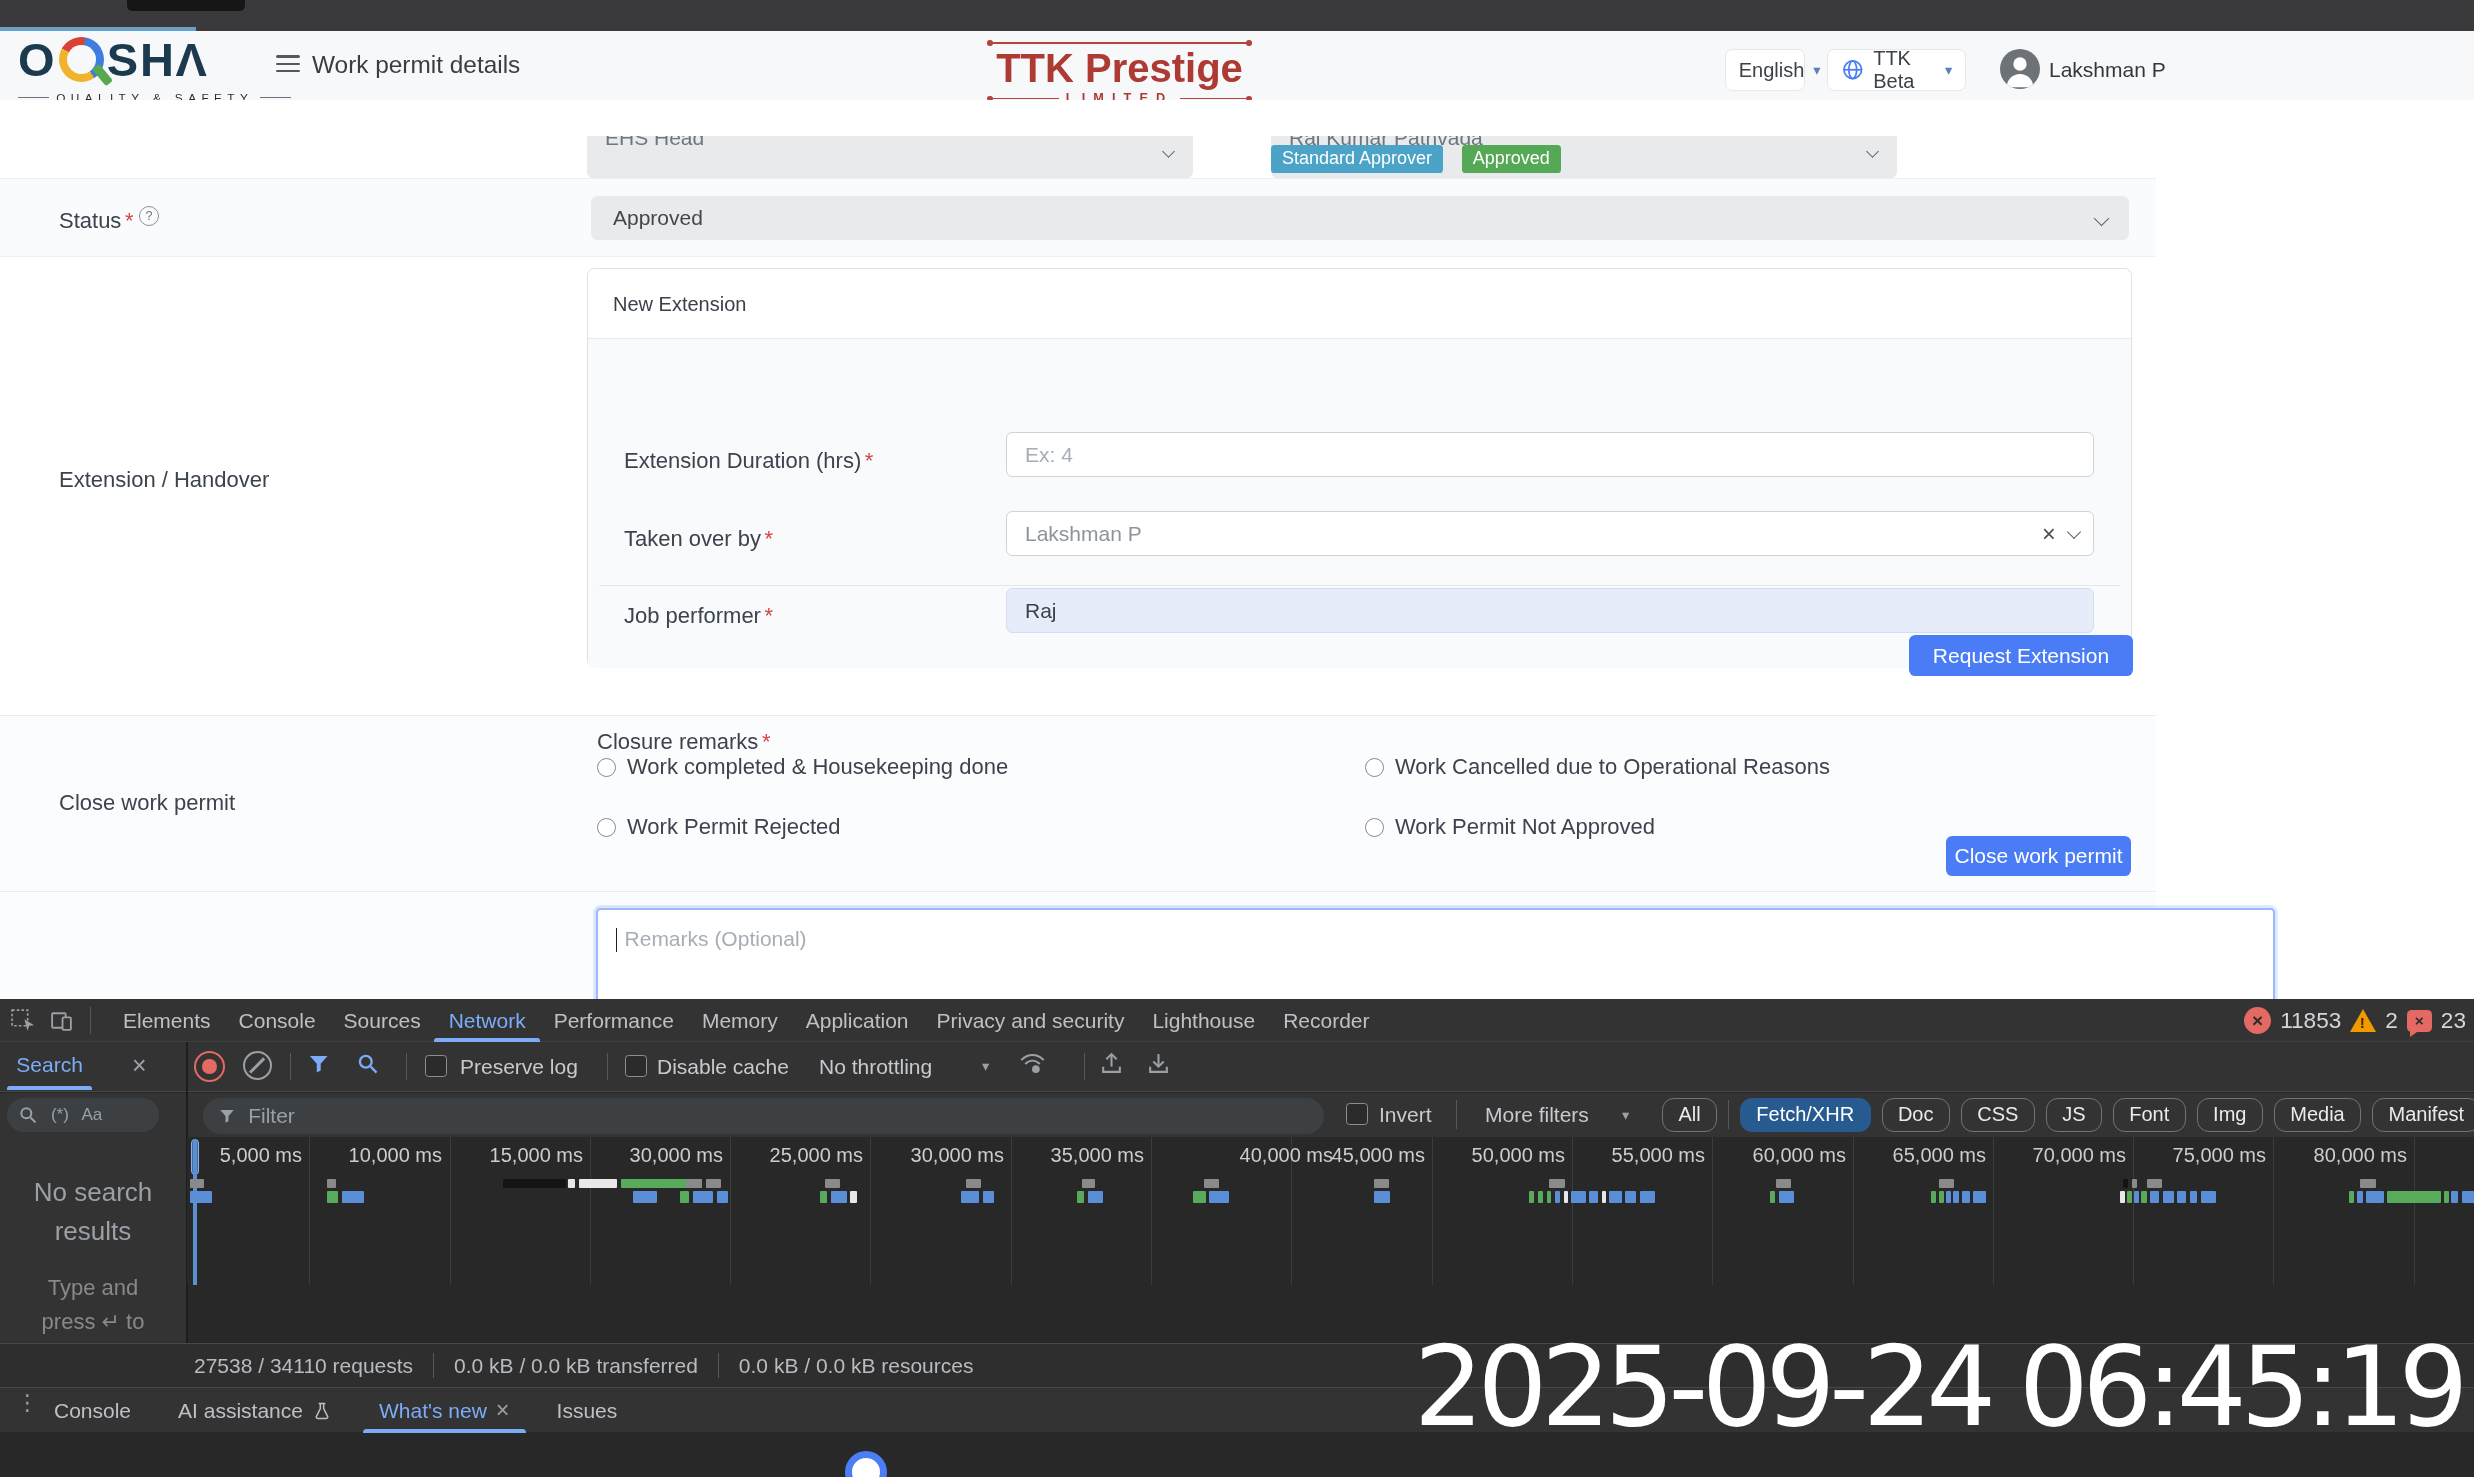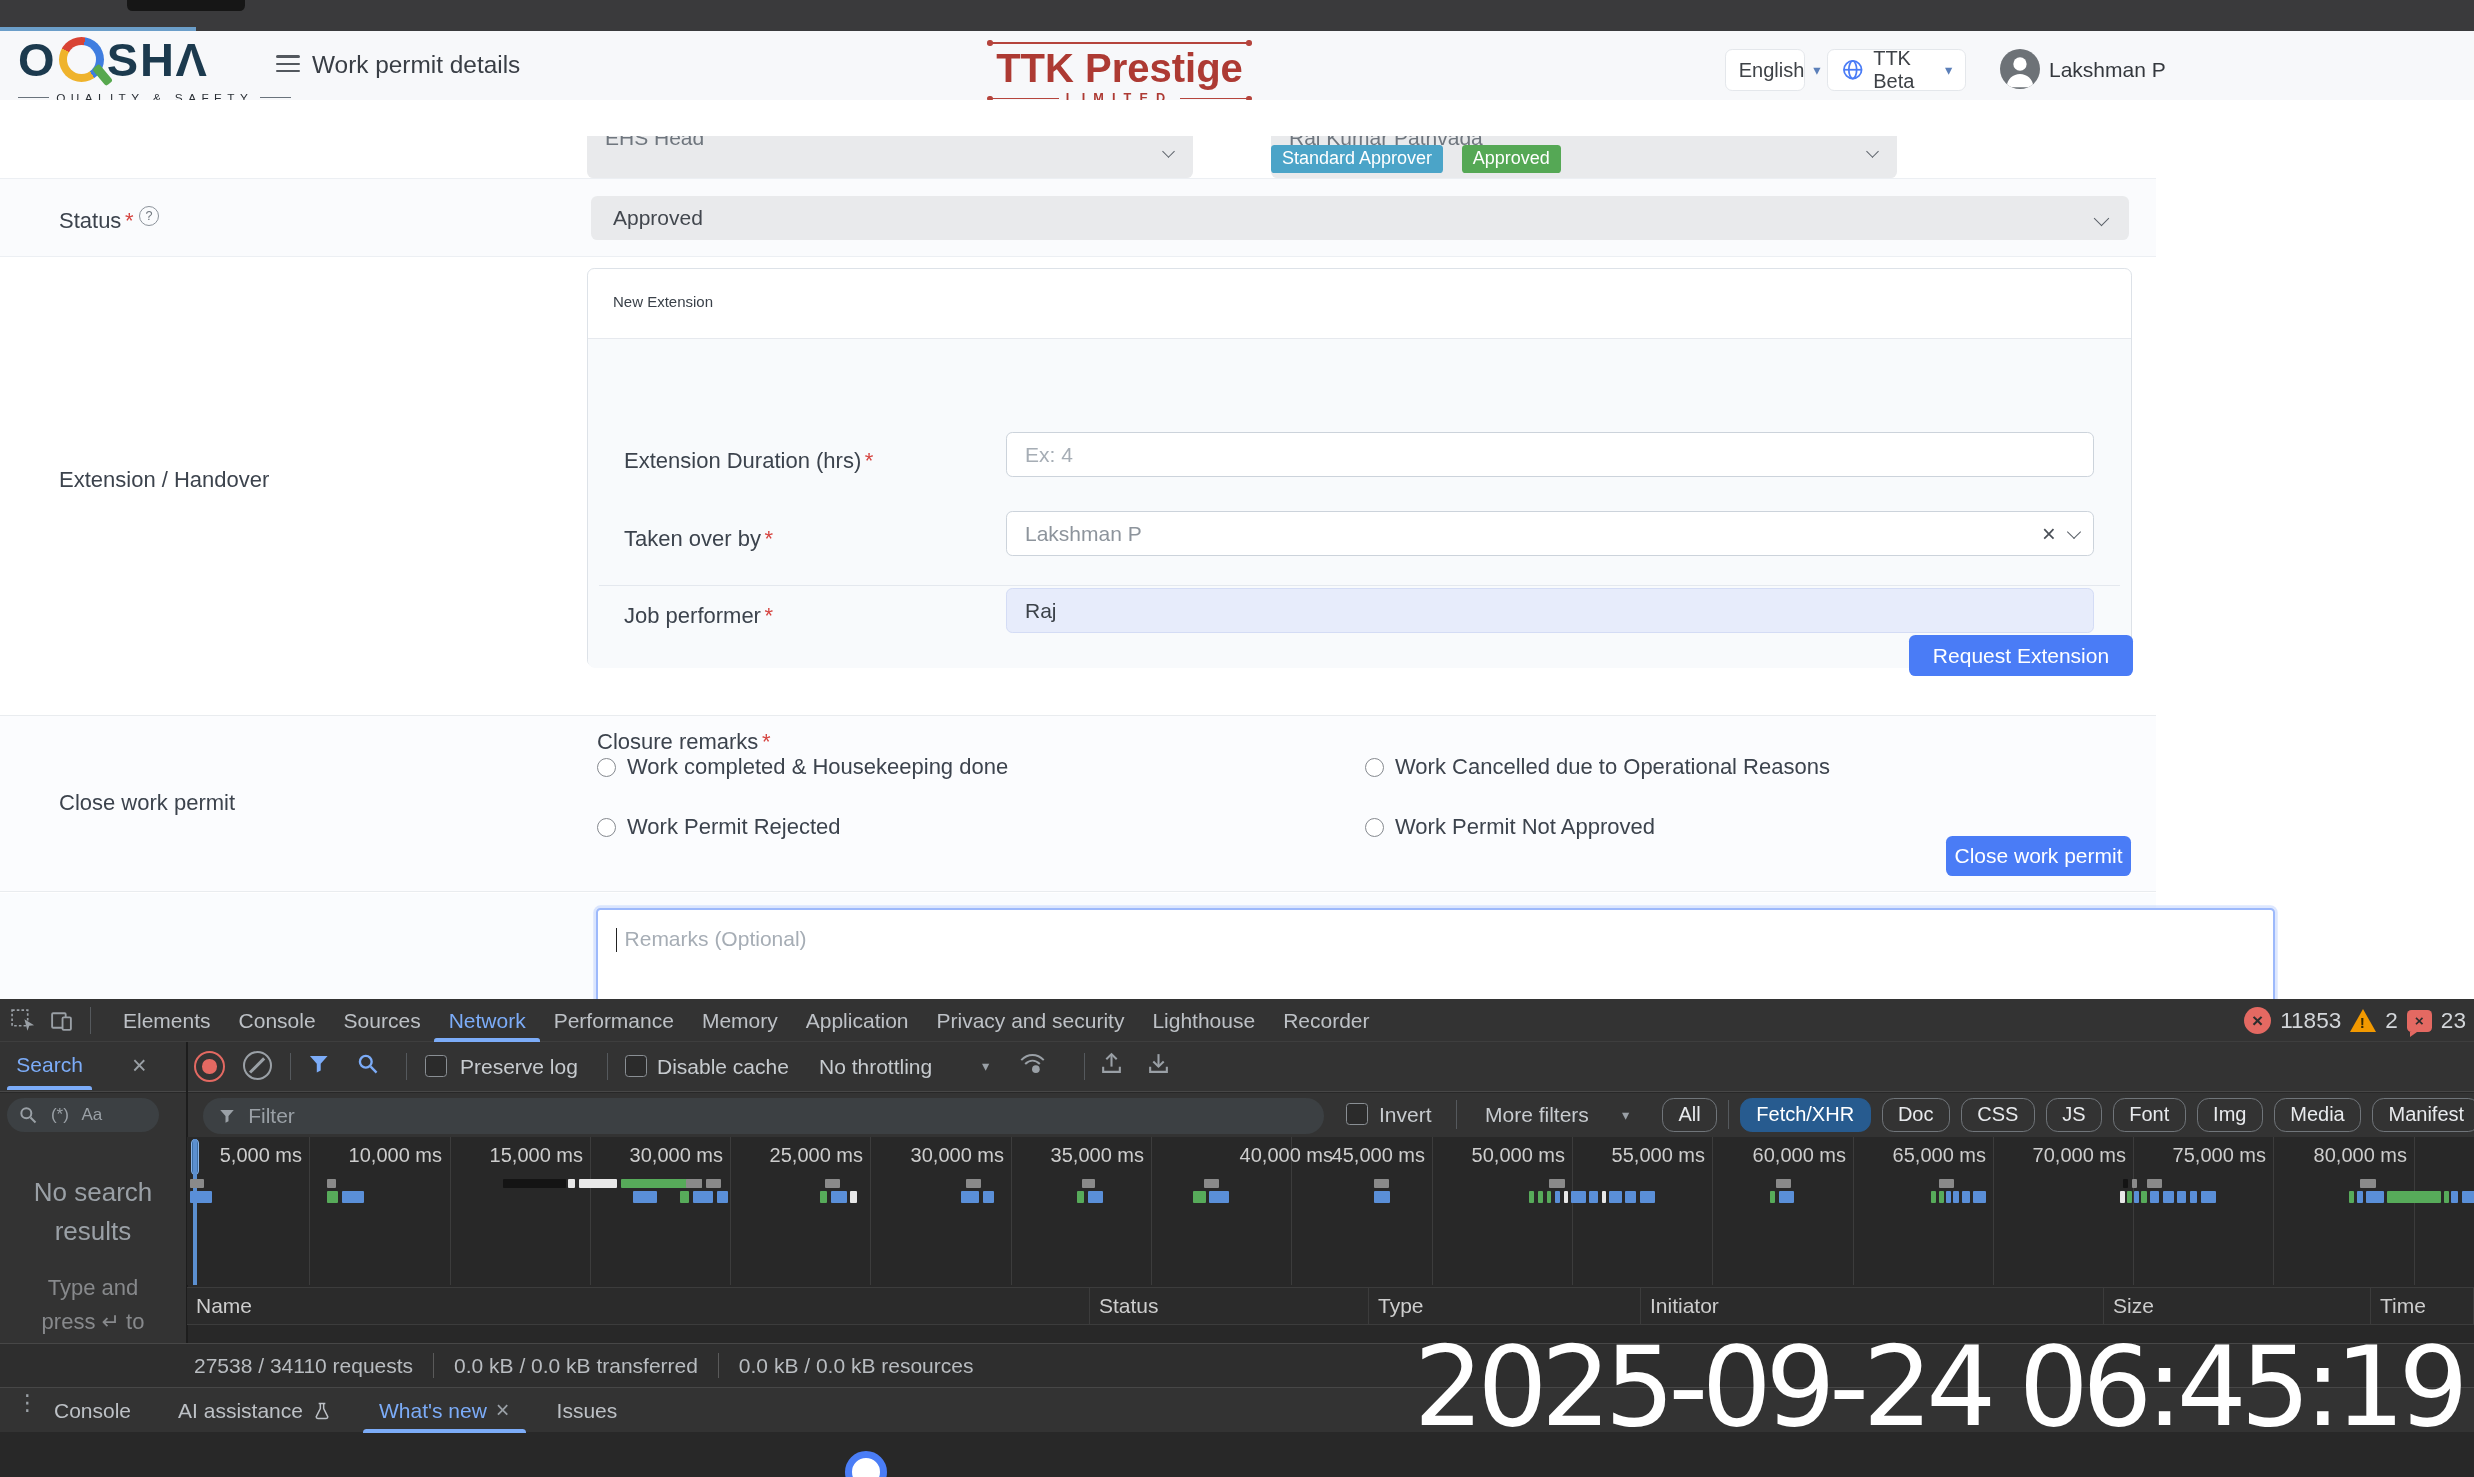--- a/index.html
+++ b/index.html
@@ -53,21 +53,21 @@
   .badge { display:inline-block; margin-right:14.5px; padding:2.7px 11px 4.5px; border-radius:3.6px; color:#fff; font-size:18px; }
   .row-status { position:absolute; left:0; top:178px; width:2156px; height:79px; background:#fafbfd; border-top:0.9px solid #eceff3; border-bottom:0.9px solid #eceff3; }
   .form-label { font-size:22px; color:#3c434d; }
   .status-label { position:absolute; left:59px; top:27px; }
   .help-icon { display:inline-block; width:20px; height:20px; line-height:18px; text-align:center; border:0.9px solid #8b929a; border-radius:50%;
                font-size:12.7px; color:#6f767e; vertical-align:super; margin-left:5.4px; }
   .status-select { position:absolute; left:591px; top:17px; width:1538px; height:44px; background:#e9eaec; border-radius:6.3px;
                    display:flex; align-items:center; justify-content:space-between; padding:0 22px; font-size:21px; color:#42474e; cursor:pointer; }
   .sec-label-ext { position:absolute; left:59px; top:467px; }
   .ext-card { position:absolute; left:587px; top:268px; width:1545px; height:399px; background:#fff; border:0.9px solid #dde2e8; border-radius:7.2px; }
-  .ext-title { position:absolute; left:25px; top:23.5px; font-size:15px; color:#3a4149; }
+  .ext-title { position:absolute; left:25px; top:23.5px; font-size:20px; color:#3a4149; }
   .ext-divider { position:absolute; left:0; top:69px; width:100%; height:0.9px; background:#e6e9ee; }
   .ext-inner { position:absolute; left:0px; top:70px; width:100%; height:329px; background:#f8fafc; border-radius:0 0 7.2px 7.2px; }
   .ext-row-label { position:absolute; left:36px; font-size:22px; color:#3c434d; }
   .txt-input { position:absolute; left:418px; width:1088px; height:45px; background:#fff; border:0.9px solid #ccd3db; border-radius:6.3px;
                font-size:21px; color:#3c4249; padding:0 18px; display:flex; align-items:center; }
   .placeholder { color:#a6adb5; }
   .sel-icons { position:absolute; right:14.5px; top:11px; display:flex; gap:12.7px; align-items:center; color:#4a4f57; }
   .sel-icons .x { font-size:23.5px; line-height:22px; cursor:pointer; }
   .sel-icons .chev { width:10px; height:10px; margin-top:-3.6px; }
   .inner-div { position:absolute; left:11px; width:calc(100% - 22px); height:0.9px; background:#e4e8ee; }
@@ -528,28 +528,20 @@
         <div class="tl-bar" style="left: 2173px; top: 42px; width: 16.3px; height: 9px; background: rgb(138, 138, 138);"></div>
         <div class="tl-bar" style="left: 2162px; top: 54px; width: 4.5px; height: 11.8px; background: rgb(87, 171, 90);"></div>
         <div class="tl-bar" style="left: 2170px; top: 54px; width: 6.3px; height: 11.8px; background: rgb(90, 143, 216);"></div>
         <div class="tl-bar" style="left: 2179px; top: 54px; width: 18px; height: 11.8px; background: rgb(90, 143, 216);"></div>
         <div class="tl-bar" style="left: 2200px; top: 54px; width: 54px; height: 11.8px; background: rgb(87, 171, 90);"></div>
         <div class="tl-bar" style="left: 2257px; top: 54px; width: 4.5px; height: 11.8px; background: rgb(87, 171, 90);"></div>
         <div class="tl-bar" style="left: 2264px; top: 54px; width: 7.2px; height: 11.8px; background: rgb(90, 143, 216);"></div>
         <div class="tl-bar" style="left: 2275px; top: 54px; width: 12.7px; height: 11.8px; background: rgb(90, 143, 216);"></div>
       </div>
 
-    <div class="net-header" id="net-header">
-        <div class="net-col" style="width: 903px;">Name</div>
-        <div class="net-col" style="width: 279px;">Status</div>
-        <div class="net-col" style="width: 272px;">Type</div>
-        <div class="net-col" style="width: 463px;">Initiator</div>
-        <div class="net-col" style="width: 267px;">Size</div>
-        <div class="net-col" style="width: 103px;">Time</div>
-      </div>
 
     <div class="dt-statusbar">
       <span class="item" style="padding-left:194px;">27538 / 34110 requests</span>
       <span class="sep"></span>
       <span class="item">0.0 kB / 0.0 kB transferred</span>
       <span class="sep"></span>
       <span class="item">0.0 kB / 0.0 kB resources</span>
     </div>
 
     <div class="drawer-bar">

